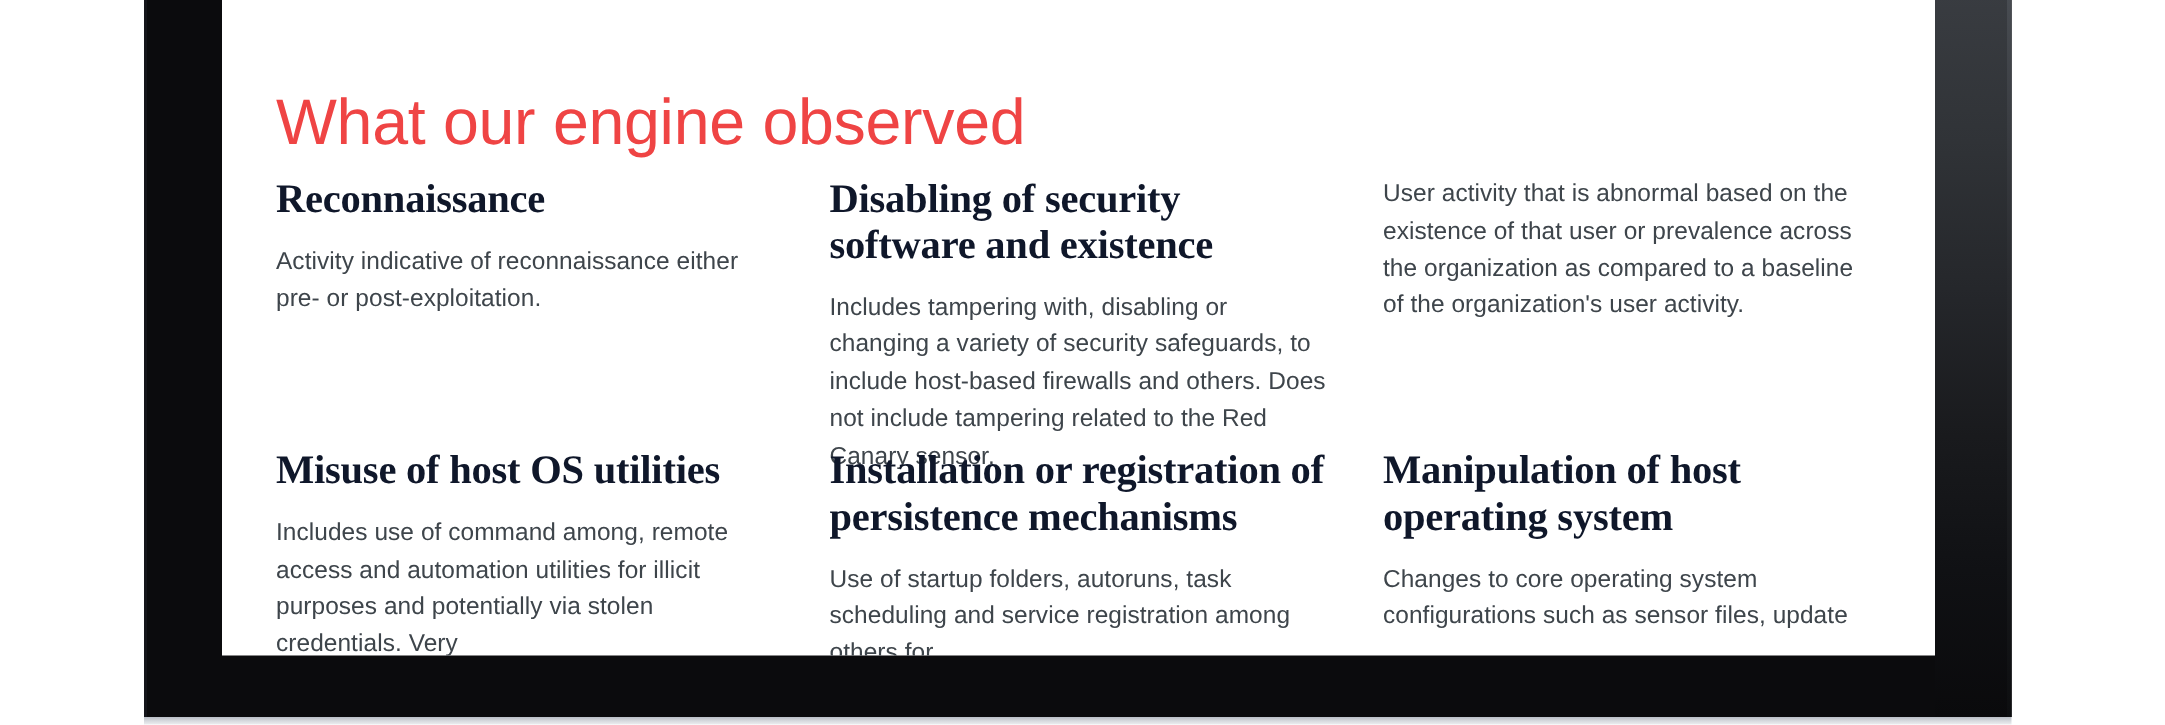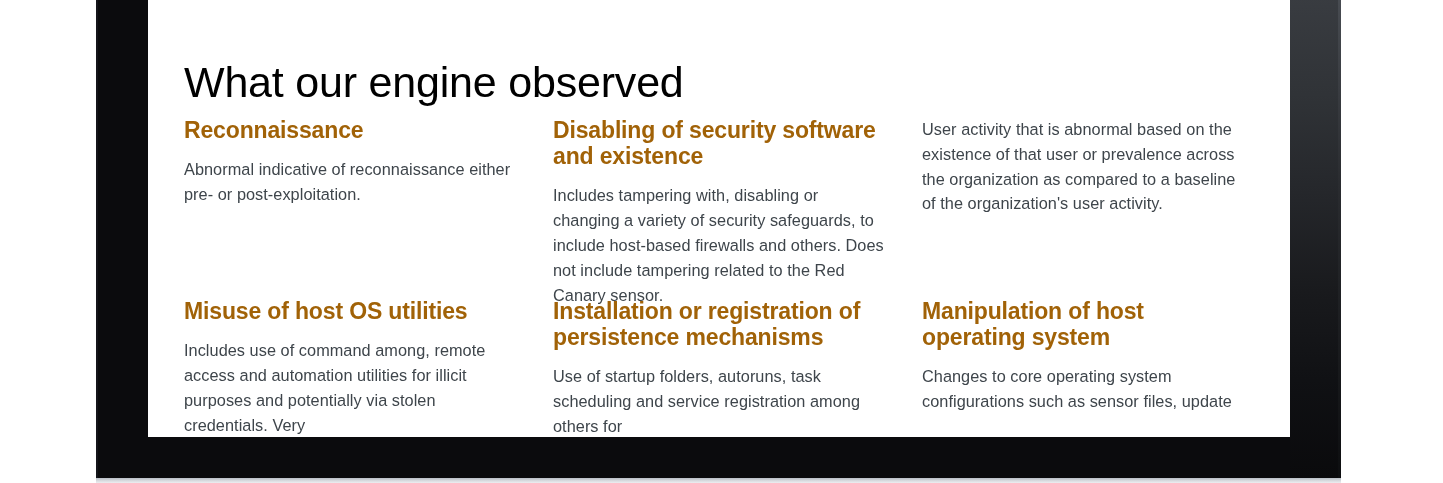--- a/index.html
+++ b/index.html
@@ -83,21 +83,21 @@
     padding: 0;
   }
 
   
   #section-title {
     position: absolute;
     left: 36px;
     top: 44px;
     font-size: 43px;
     font-weight: 300;
-    color: #000000;
+    color: #ef4444;
     letter-spacing: -0.2px;
     line-height: 1.1;
     white-space: nowrap;
   }
 
   
   #cards-grid {
     position: absolute;
     left: 36px;
     top: 131px;
@@ -109,25 +109,26 @@
     row-gap: 0;
   }
 
   .card {
     width: 335px;
     padding-right: 0;
   }
 
   .card-title {
     margin: 0 0 14px 0;
-    font-size: 23px;
+    font-size: 27px;
     font-weight: 700;
-    color: #a16207;
+    color: #0f172a;
     line-height: 1.14;
     letter-spacing: -0.15px;
+    font-family: Liberation Serif, serif;
   }
 
   .card-body {
     margin: 0;
     font-size: 16.3px;
     font-weight: 400;
     color: #3e454b;
     line-height: 1.52;
     letter-spacing: 0.05px;
   }
@@ -158,21 +159,21 @@
 
   <div id="screen">
     <div id="screen-inner">
 
       <h1 id="section-title">What our engine observed</h1>
 
       <div id="cards-grid">
 
         <div class="card col-1">
           <h2 class="card-title">Reconnaissance</h2>
-          <p class="card-body">Abnormal indicative of reconnaissance either pre- or post-exploitation.</p>
+          <p class="card-body">Activity indicative of reconnaissance either pre- or post-exploitation.</p>
         </div>
 
         <div class="card col-2">
           <h2 class="card-title">Disabling of security software and existence</h2>
           <p class="card-body">Includes tampering with, disabling or changing a variety of security safeguards, to include host-based firewalls and others. Does not include tampering related to the Red Canary sensor.</p>
         </div>
 
         <div class="card col-3">
           <p class="card-body">User activity that is abnormal based on the existence of that user or prevalence across the organization as compared to a baseline of the organization's user activity.</p>
         </div>

